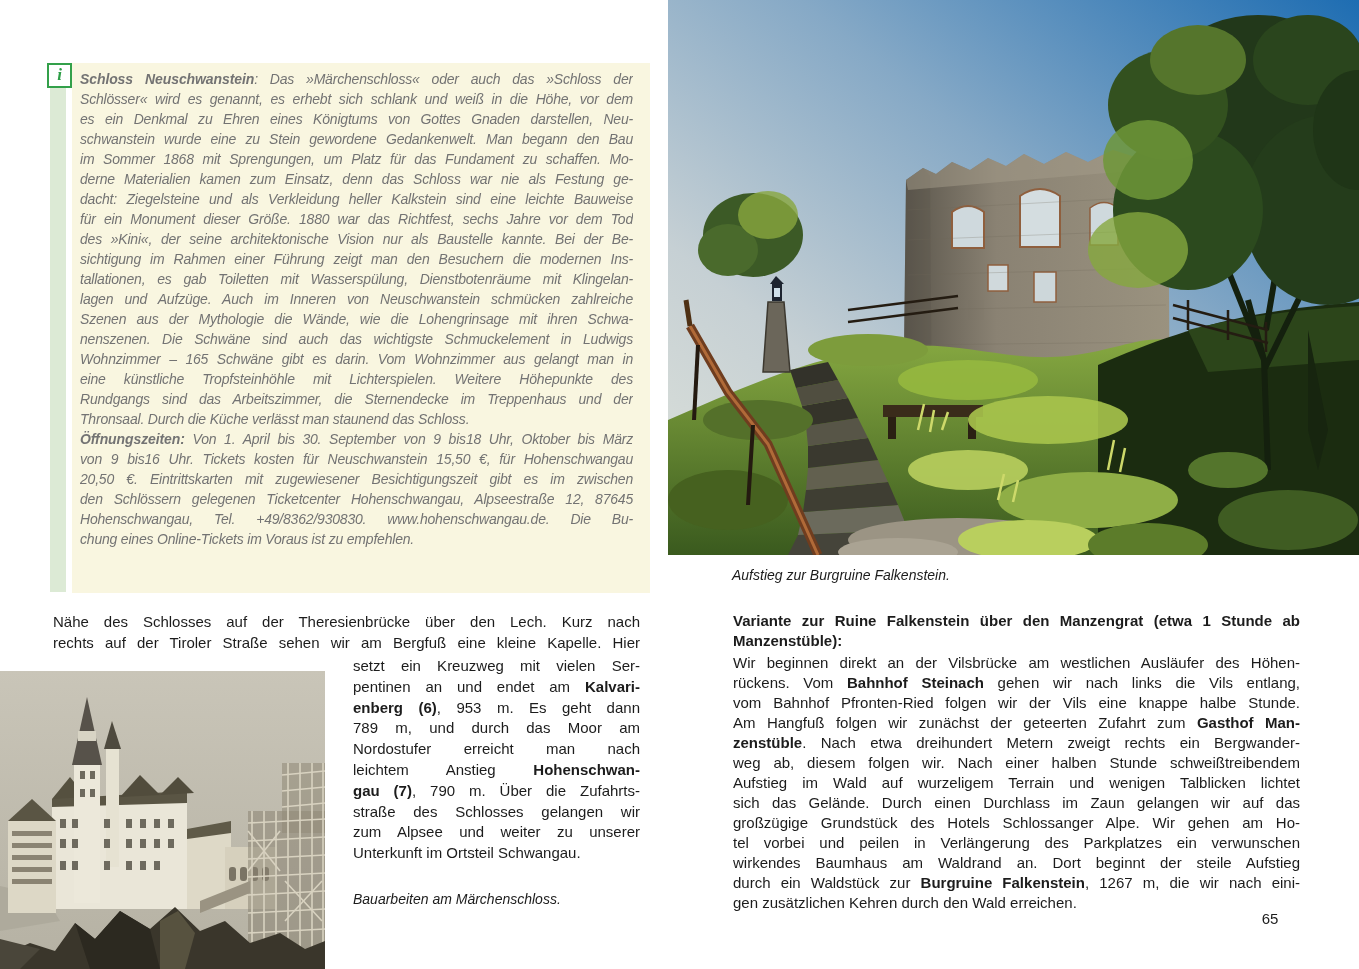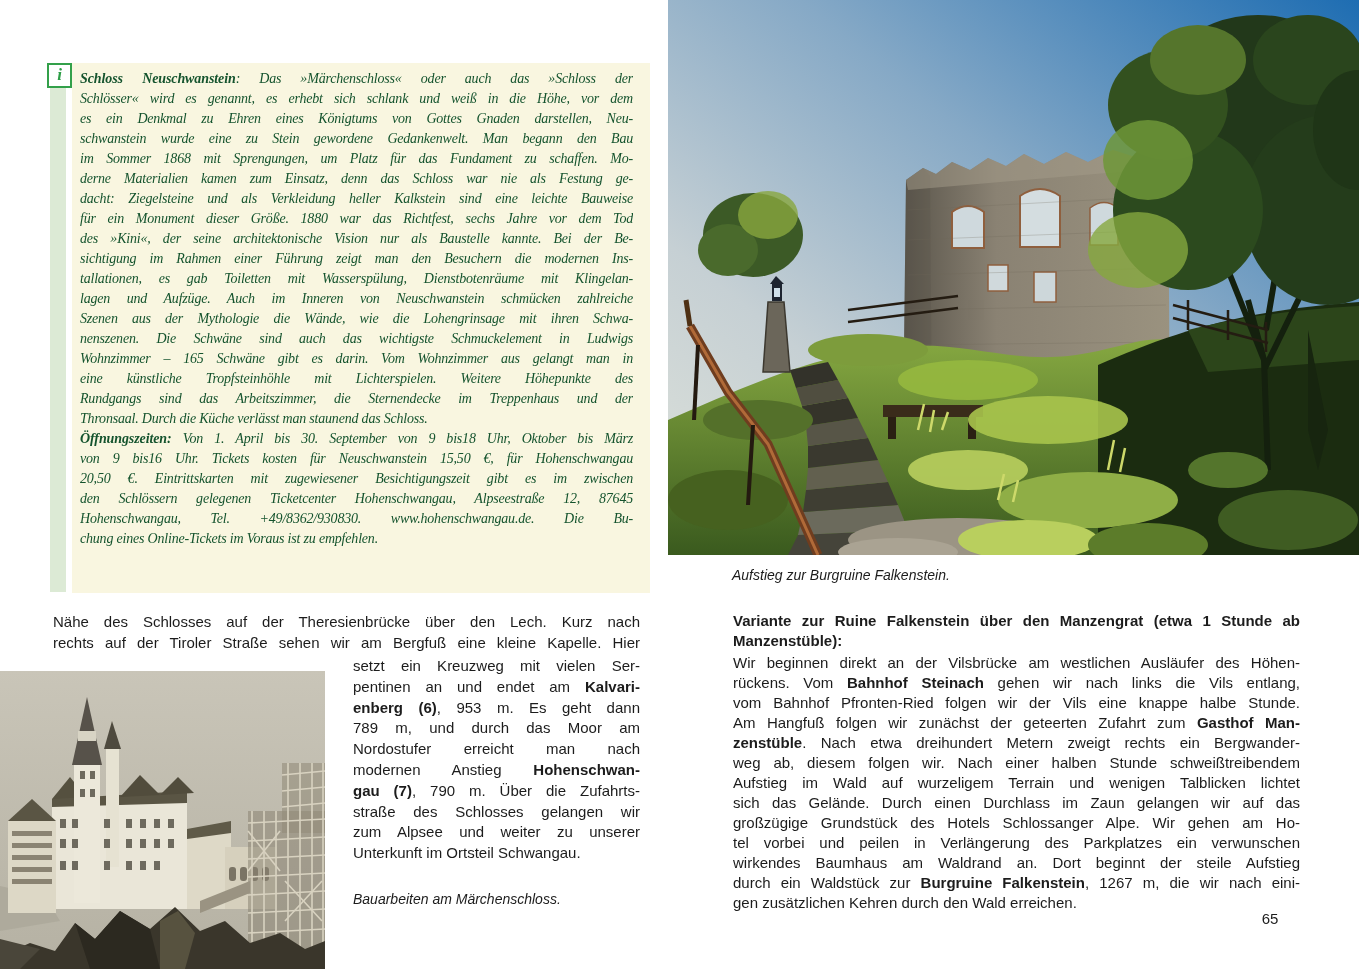--- a/index.html
+++ b/index.html
@@ -7,21 +7,21 @@
        font-family:"Liberation Sans", sans-serif;color:#1c1c1c;}
   .abs{position:absolute;}
 
   
   #info-box-bg{left:72px;top:63px;width:578px;height:530px;background:#f9f6e0;}
   #info-strip{left:50px;top:63px;width:16px;height:529px;background:#dcead5;}
   #info-icon{left:47px;top:63px;width:25px;height:25px;background:#ffffff;border:2px solid #33a04a;
              box-sizing:border-box;color:#2d9e47;font-family:"Liberation Serif",serif;
              font-weight:bold;font-style:italic;font-size:17px;line-height:20px;text-align:center;}
   #info-text{left:80px;top:69px;width:553px;font-size:14px;line-height:20px;
-             font-style:italic;color:#14532d;letter-spacing:-0.2px;font-family:Liberation Serif, serif;}
+             font-style:italic;color:#737373;letter-spacing:-0.2px;}
   #info-text b{letter-spacing:-0.1px;}
 
   
   .tl{text-align:justify;text-align-last:justify;white-space:normal;overflow:hidden;}
   .tl.last{text-align-last:left;}
 
   
   #left-para-wide{left:53px;top:611px;width:587px;font-size:15px;line-height:21px;}
   #left-para-narrow{left:353px;top:656px;width:287px;font-size:15px;line-height:20.8px;}
   #left-caption{left:353px;top:891px;width:287px;font-size:14px;font-style:italic;}
@@ -314,21 +314,21 @@
 <div id="left-para-wide" class="abs">
     <div class="tl"><span>Nähe des Schlosses auf der Theresienbrücke über den Lech. Kurz nach</span></div>
     <div class="tl"><span>rechts auf der Tiroler Straße sehen wir am Bergfuß eine kleine Kapelle. Hier</span></div>
   </div>
 <div id="left-para-narrow" class="abs">
     <div class="tl"><span>setzt ein Kreuzweg mit vielen Ser-</span></div>
     <div class="tl"><span>pentinen an und endet am </span><b>Kalvari-</b></div>
     <div class="tl"><b>enberg (6)</b><span>, 953 m. Es geht dann</span></div>
     <div class="tl"><span>789 m, und durch das Moor am</span></div>
     <div class="tl"><span>Nordostufer erreicht man nach</span></div>
-    <div class="tl"><span>modernen Anstieg </span><b>Hohenschwan-</b></div>
+    <div class="tl"><span>leichtem Anstieg </span><b>Hohenschwan-</b></div>
     <div class="tl"><b>gau (7)</b><span>, 790 m. Über die Zufahrts-</span></div>
     <div class="tl"><span>straße des Schlosses gelangen wir</span></div>
     <div class="tl"><span>zum Alpsee und weiter zu unserer</span></div>
     <div class="tl last"><span>Unterkunft im Ortsteil Schwangau.</span></div>
   </div>
 <div id="left-caption" class="abs">Bauarbeiten am Märchenschloss.</div>
 
 <div id="right-caption" class="abs">Aufstieg zur Burgruine Falkenstein.</div>
 <div id="right-heading" class="abs">
     <div class="tl"><b>Variante zur Ruine Falkenstein über den Manzengrat (etwa 1 Stunde ab</b></div>

